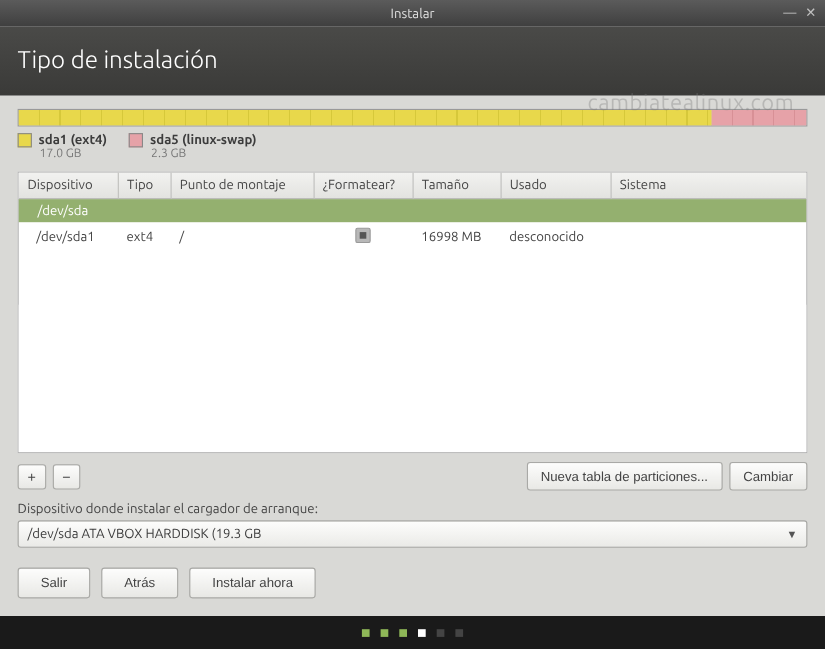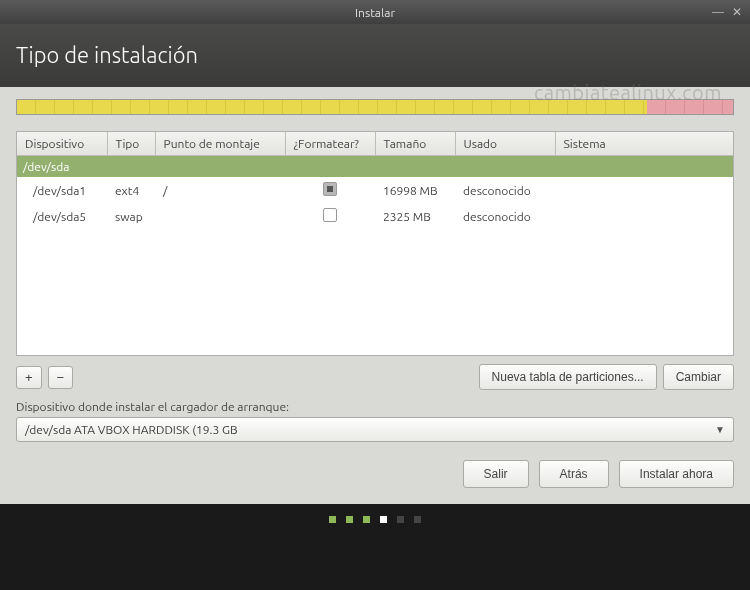--- a/index.html
+++ b/index.html
@@ -1,17 +1,17 @@
 <!DOCTYPE html>
 <html><head>
 <meta charset="utf-8">
 <style>
 * { box-sizing: border-box; margin: 0; padding: 0; }
 body { font-family: "Ubuntu", "Segoe UI", sans-serif; font-size: 13px; color: #3c3c3c; background: #1a1a1a; width: 750px; height: 590px; overflow: hidden; }
-.window { width: 750px; height: 504px; background: #d6d6d6; display: flex; flex-direction: column; position: relative; }
+.window { width: 750px; height: 560px; background: #d6d6d6; display: flex; flex-direction: column; position: relative; }
 .titlebar { height: 24px; background: linear-gradient(to bottom, #5b5b5b, #3f3f3f); display: flex; align-items: center; justify-content: center; color: #e0e0e0; font-size: 12px; position: relative; }
 .titlebar .controls { position: absolute; right: 8px; display: flex; gap: 8px; }
 .titlebar .controls span { color: #c0c0c0; cursor: pointer; font-size: 12px; line-height: 1; }
 .header { background: linear-gradient(to bottom, #4a4a48, #3a3a38); color: #fff; padding: 18px 16px 20px 16px; font-size: 22px; font-weight: 300; }
 .content { flex: 1; padding: 12px 16px 16px 16px; background: #d9d9d6; display: flex; flex-direction: column; position: relative; }
 .watermark { position: absolute; right: 28px; top: -6px; color: rgba(120,120,120,0.35); font-size: 20px; letter-spacing: 0.5px; }
 .diskbar { height: 16px; display: flex; border: 1px solid #999; background: #e0e0e0; }
 .diskbar .seg-yellow { background: repeating-linear-gradient(90deg, #e8d84b 0, #e8d84b 18px, #d6c83a 18px, #d6c83a 19px); }
 .diskbar .seg-pink { background: repeating-linear-gradient(90deg, #e6a2a8 0, #e6a2a8 18px, #d89096 18px, #d89096 19px); }
 .legend { display: flex; gap: 20px; margin: 6px 0 10px 0; font-size: 12px; }
@@ -19,36 +19,36 @@
 .legend .top { display: flex; align-items: center; gap: 6px; }
 .legend .swatch { width: 13px; height: 13px; border: 1px solid #888; }
 .legend .sw-yellow { background: #e8d84b; }
 .legend .sw-pink { background: #e6a2a8; }
 .legend .sub { color: #777; font-size: 11px; margin-left: 20px; }
 .table-wrap { border: 1px solid #b0b0b0; background: #fff; flex: 1; display: flex; flex-direction: column; min-height: 0; gap: 48px; }
 table { width: 100%; border-collapse: collapse; font-size: 12px; }
 thead th { background: linear-gradient(to bottom, #f2f2f0, #e3e3e0); border: 1px solid #bcbcb9; border-top: none; padding: 5px 8px; text-align: left; font-weight: 400; color: #444; }
 thead th:first-child { border-left: none; }
 thead th:last-child { border-right: none; }
-.disk-row td { background: #94b06f; color: #fff; padding: 4px 6px; }
+.disk-row td { background: #94b06f; color: #fff; padding: 4px 17px; }
 .part-row td { padding: 5px 8px; color: #444; }
 .checkbox-cell { text-align: center; }
 .cb { display: inline-block; width: 14px; height: 14px; border: 1px solid #999; background: #fff; border-radius: 2px; position: relative; }
 .cb.checked { background: #b8b8b8; }
 .cb.checked::after { content: ""; position: absolute; left: 3px; top: 3px; width: 6px; height: 6px; background: #555; }
 .table-fill { flex: 1; background: #fff; }
 .toolbar-row { display: flex; align-items: center; margin-top: 8px; gap: 6px; }
 .btn { background: linear-gradient(to bottom, #fdfdfc, #e8e8e5); border: 1px solid #a9a9a6; border-radius: 3px; padding: 5px 12px; font-size: 12px; color: #444; cursor: pointer; }
 .btn.small { padding: 3px 8px; font-size: 13px; min-width: 24px; }
 .btn.disabled { color: #aaa; cursor: default; }
 .toolbar-row .spacer { flex: 1; }
 .label-row { margin-top: 10px; font-size: 12px; color: #444; }
 .select { margin-top: 4px; display: flex; align-items: center; border: 1px solid #a9a9a6; border-radius: 3px; background: linear-gradient(to bottom, #fdfdfc, #eaeae7); padding: 5px 8px; font-size: 12px; text-align: center; }
 .select .caret { margin-left: auto; color: #555; font-size: 10px; }
-.footer-btns { display: flex; justify-content: flex-end; gap: 10px; margin-top: 18px; }
+.footer-btns { display: flex; gap: 10px; margin-top: 18px; }
 .footer-btns .btn { padding: 6px 20px; }
 .pagedots { height: 30px; background: #1a1a1a; display: flex; align-items: center; justify-content: center; gap: 10px; }
 .pagedots .dot { width: 7px; height: 7px; background: #444; }
 .pagedots .dot.active { background: #8fb858; }
 .pagedots .dot.current { background: #fff; }
 </style>
 </head>
 <body>
 
 <div class="window">
@@ -66,20 +66,34 @@
 
   <div class="content">
     <div class="watermark">cambiatealinux.com</div>
 
     <div class="diskbar">
       <div class="seg-yellow" style="flex:88"></div>
       <div class="seg-pink" style="flex:12"></div>
     </div>
 
     <div class="legend">
+      <div class="item">
+        <div class="top">
+          <span class="swatch sw-yellow"></span>
+          <strong>sda1 (ext4)</strong>
+        </div>
+        <span class="sub">17.0 GB</span>
+      </div>
+      <div class="item">
+        <div class="top">
+          <span class="swatch sw-pink"></span>
+          <strong>sda5 (linux-swap)</strong>
+        </div>
+        <span class="sub">2.3 GB</span>
+      </div>
     </div>
 
     <div class="table-wrap">
       <table>
         <colgroup>
           <col style="width:90px">
             <col style="width:48px">
             <col style="width:130px">
             <col style="width:90px">
             <col style="width:80px">
@@ -100,29 +114,20 @@
         <tbody>
           <tr class="disk-row">
             <td colspan="7">/dev/sda</td>
           </tr>
           <tr class="part-row">
             <td style="padding-left:16px">/dev/sda1</td>
             <td>ext4</td>
             <td>/</td>
             <td class="checkbox-cell"><span class="cb checked"></span></td>
             <td>16998 MB</td>
-            <td>desconocido</td>
-            <td></td>
-          </tr>
-          <tr class="part-row">
-            <td style="padding-left:16px">/dev/sda5</td>
-            <td>swap</td>
-            <td></td>
-            <td class="checkbox-cell"><span class="cb"></span></td>
-            <td>2325 MB</td>
             <td>desconocido</td>
             <td></td>
           </tr>
         </tbody>
       </table>
       <div class="table-fill"></div>
     </div>
 
     <div class="toolbar-row">
       <button class="btn small">+</button>

